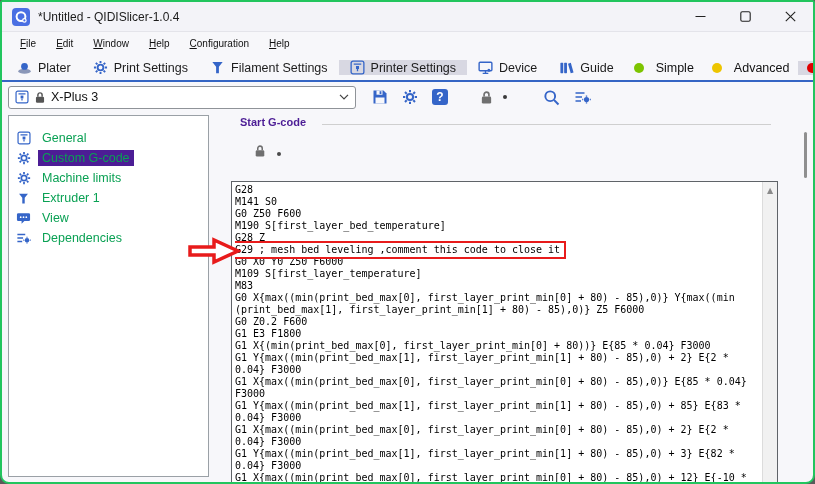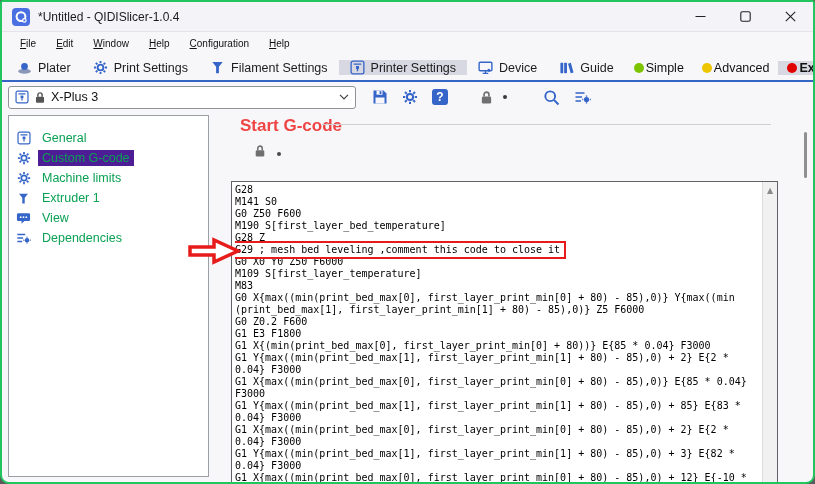--- a/index.html
+++ b/index.html
@@ -35,21 +35,21 @@
     height:27px; display:flex; align-items:center; padding-left:4px;
     border-bottom:2px solid #3565c4; background:#f7f7fa;
   }
   .tab {
     display:flex; align-items:center; gap:6px; padding:0 11px;
     font-size:12.5px; color:#1c1c1c; white-space:nowrap;
   }
   .tab .ticon { color:#3565c8; display:inline-flex; }
   .tab.selected { background:#d8d8e2; }
   .modes { margin-left:auto; display:flex; align-items:stretch; margin-right:2px; }
-  .mode { display:flex; align-items:center; gap:2px; padding:0 9px; font-size:12.5px; color:#111; }
+  .mode { display:flex; align-items:center; gap:12px; padding:0 9px; font-size:12.5px; color:#111; }
   .mode .dot { width:10px; height:10px; border-radius:50%; }
   .mode.simple .dot { background:#7dc400; }
   .mode.advanced .dot { background:#edc500; }
   .mode.expert .dot { background:#e00000; }
   .mode.selected { background:#d8d8e2; font-weight:bold; }
 
   
   .toolbar { height:30px; display:flex; align-items:center; padding-left:6px; }
   .preset-combo {
     width:348px; height:23px; background:#fff; border:1px solid #8f9398; border-radius:3px;
@@ -73,21 +73,21 @@
   .sidebar {
     position:absolute; left:6px; top:3px; width:201px; bottom:5px;
     background:#fff; border:1px solid #9aa0a6; padding-top:12px;
   }
   .side-item { height:20px; display:flex; align-items:center; gap:7px; padding-left:7px; }
   .side-item .sicon { color:#3565c8; display:inline-flex; width:15px; justify-content:center; }
   .side-label { font-size:12.5px; color:#0aa154; padding:1px 4px; }
   .side-item.selected .side-label { background:#4c1d95; }
 
   .panel { position:absolute; left:228px; right:10px; top:0; bottom:0; }
-  .panel-title { position:absolute; left:10px; top:4px; font-size:17px; font-weight:bold; color:#ef4444; white-space:nowrap; }
+  .panel-title { position:absolute; left:10px; top:4px; font-size:11px; font-weight:bold; color:#4c1d95; white-space:nowrap; }
   .panel-rule { position:absolute; left:92px; right:32px; top:12px; height:1px; background:#cfcfcf; }
   .panel-lock { position:absolute; left:24px; top:32px; color:#6f6f6f; }
   .panel-dot { position:absolute; left:47px; top:40px; width:4px; height:4px; border-radius:50%; background:#4a4a4a; }
 
   .gcode-box {
     position:absolute; left:1px; top:69px; width:547px; height:312px;
     background:#fff; border:1px solid #5f6368;
   }
   .gcode-text {
     position:absolute; left:3px; top:2px; right:17px; bottom:0; overflow:hidden;

